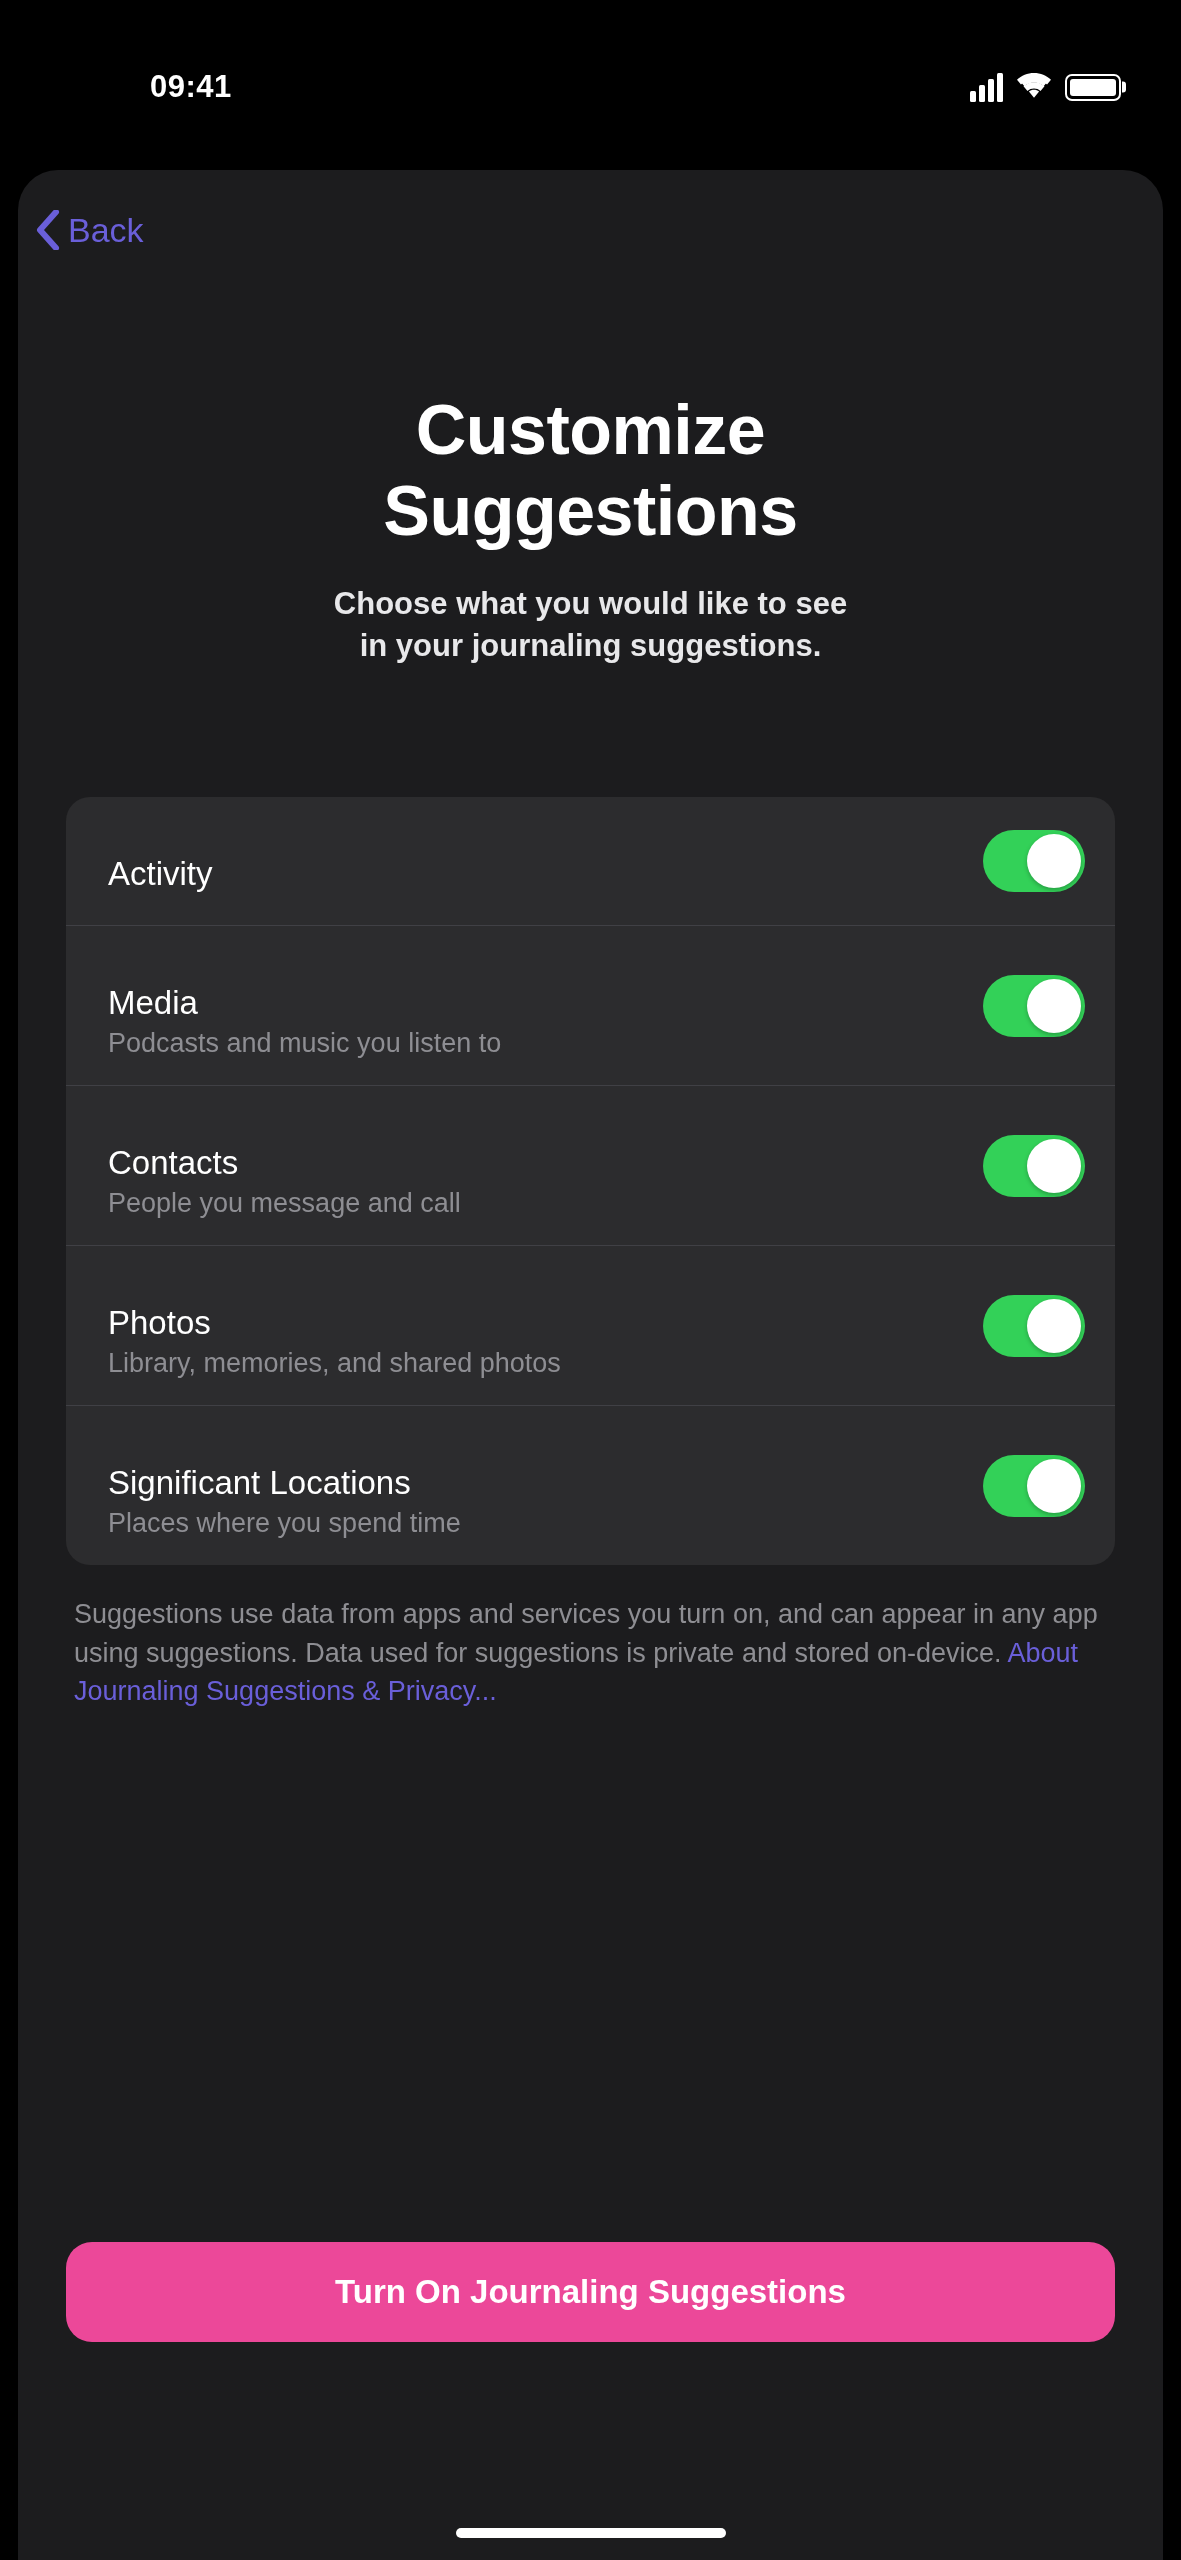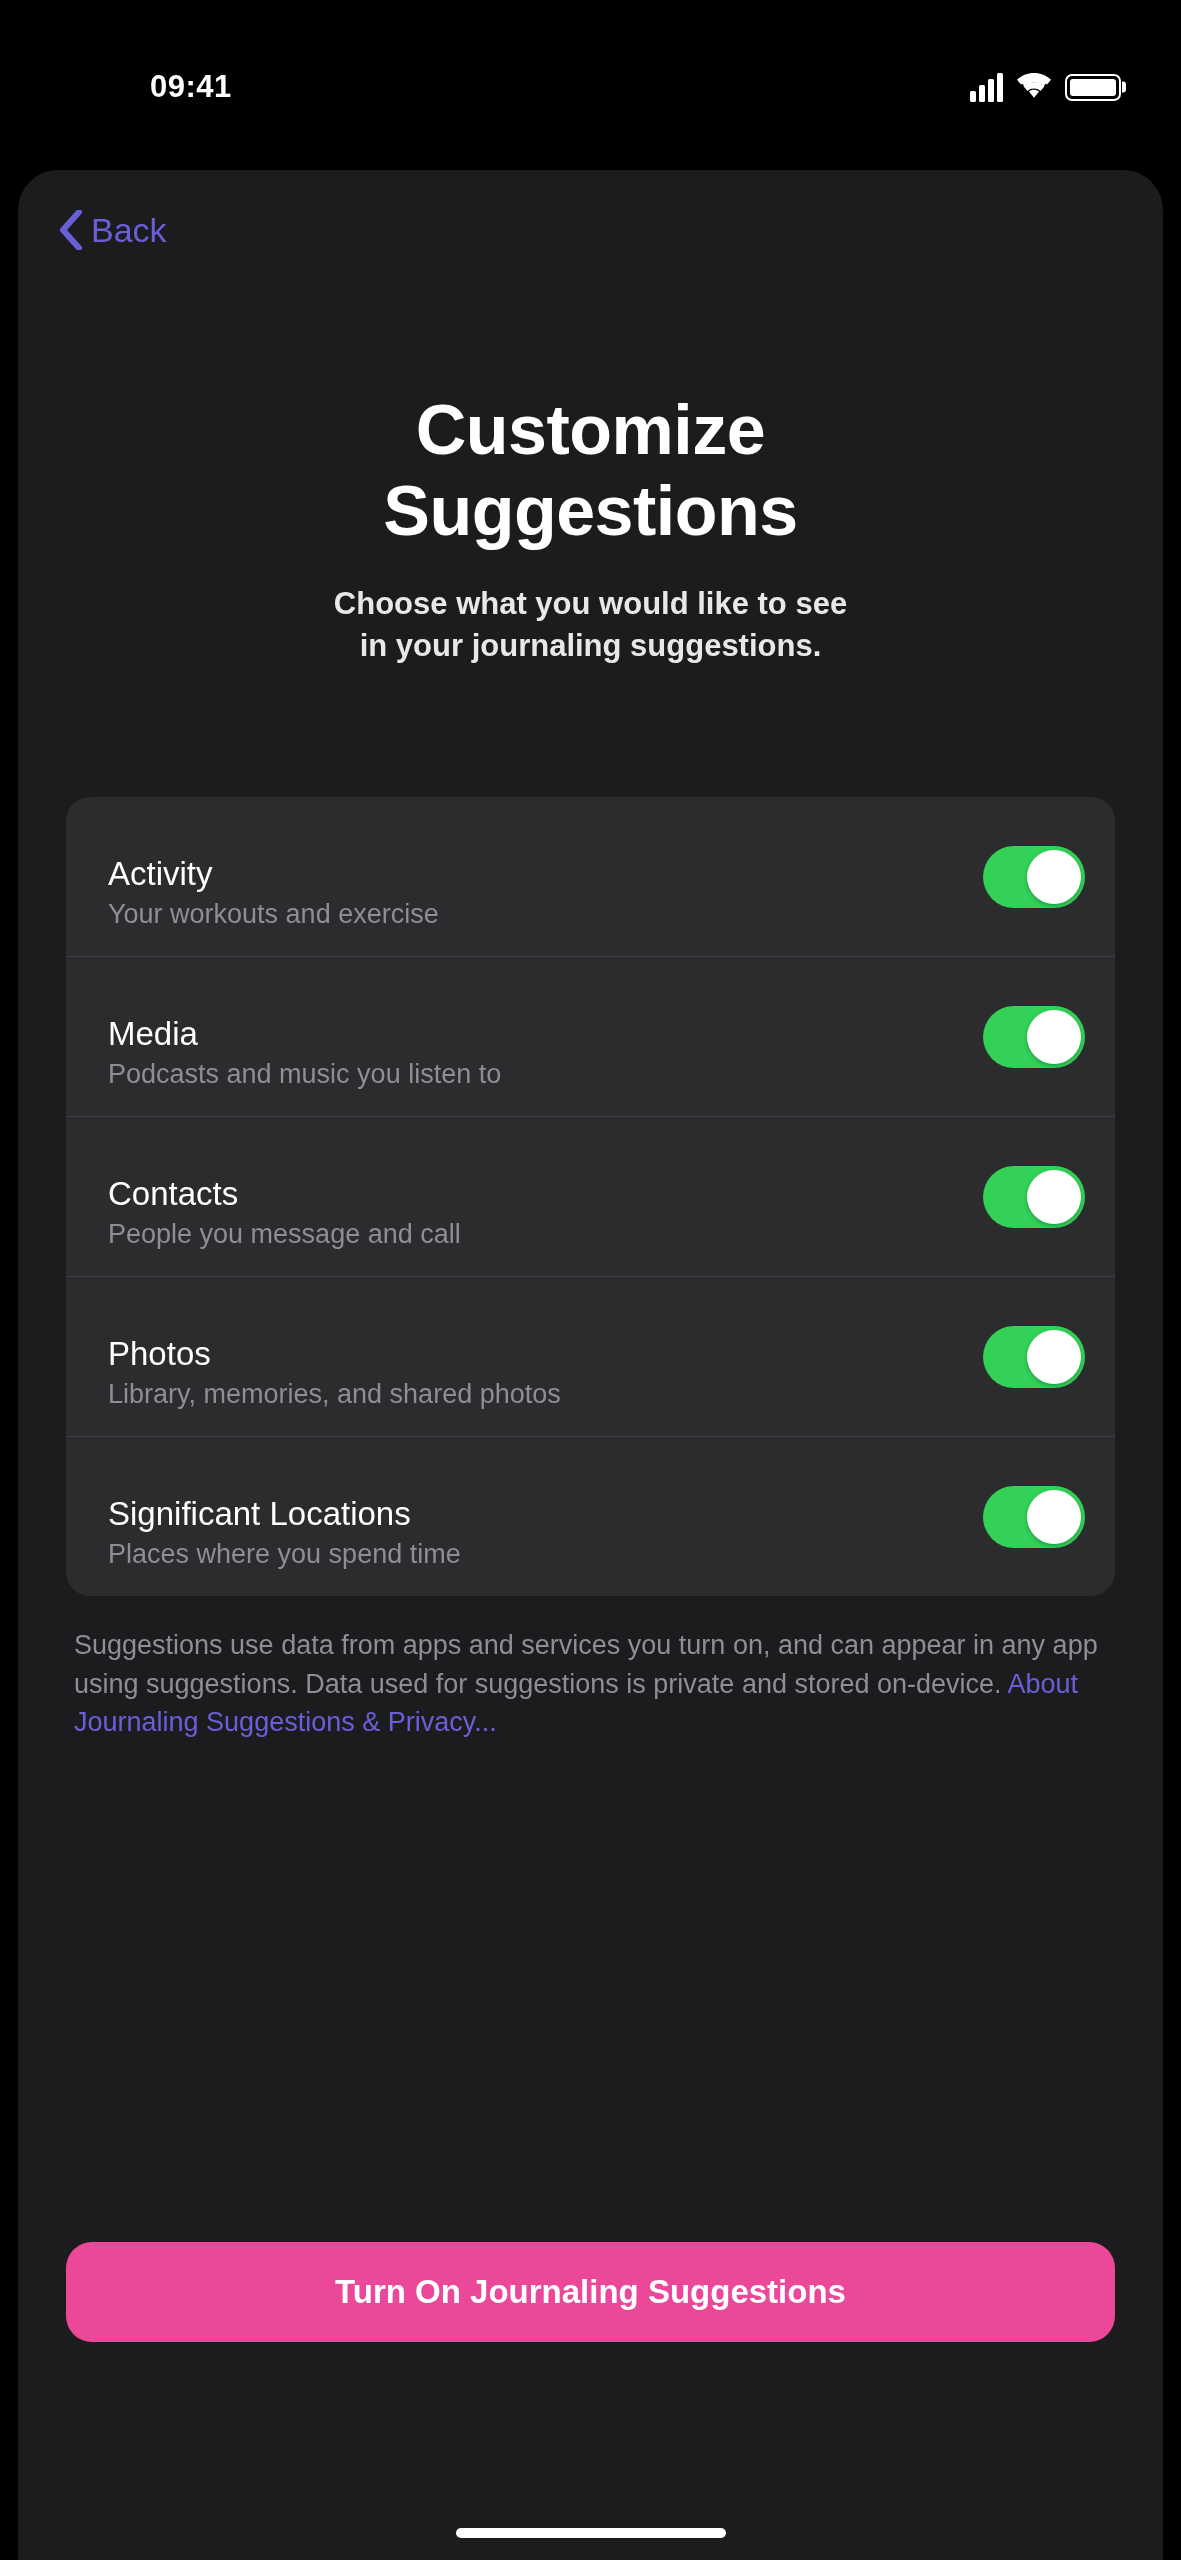--- a/index.html
+++ b/index.html
@@ -82,21 +82,20 @@
 }
 
 .nav-back {
   display: flex;
   align-items: center;
   gap: 8px;
   padding-left: 18px;
   color: #6a5fd9;
   font-size: 34px;
   font-weight: 400;
-  margin-left: 23px;
 }
 .nav-back svg { width: 24px; height: 40px; }
 
 .header {
   text-align: center;
   margin-top: 140px;
   padding: 0 40px;
 }
 .header h1 {
   font-size: 70px;
@@ -232,21 +231,20 @@
     <div class="subtitle">
       <span>Choose what you would like to see</span><br>
       <span>in your journaling suggestions.</span>
     </div>
   </div>
 
   <div class="settings-group">
     <div class="setting-row">
       <div class="setting-text">
         <div class="setting-title">Activity</div>
-        <div class="setting-desc">Your workouts and exercise</div>
       </div>
       <div class="toggle">
           <div class="knob"></div>
         </div>
     </div>
     <div class="setting-row">
       <div class="setting-text">
         <div class="setting-title">Media</div>
         <div class="setting-desc">Podcasts and music you listen to</div>
       </div>

